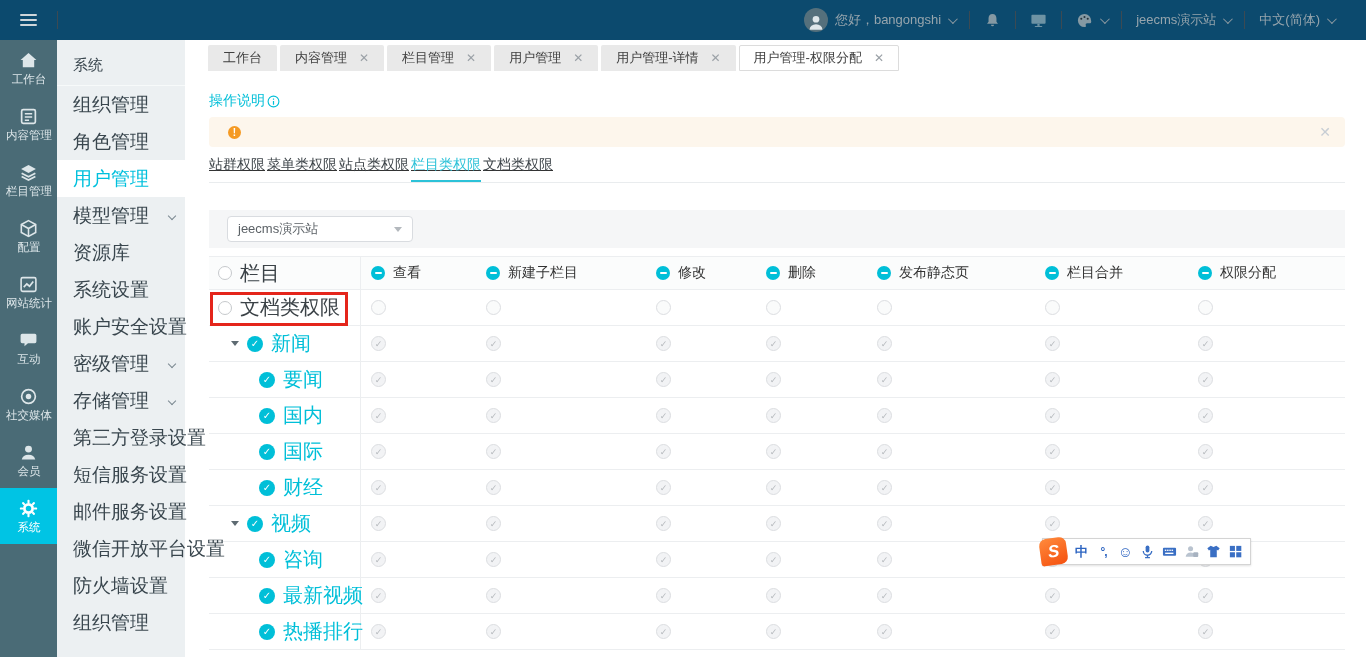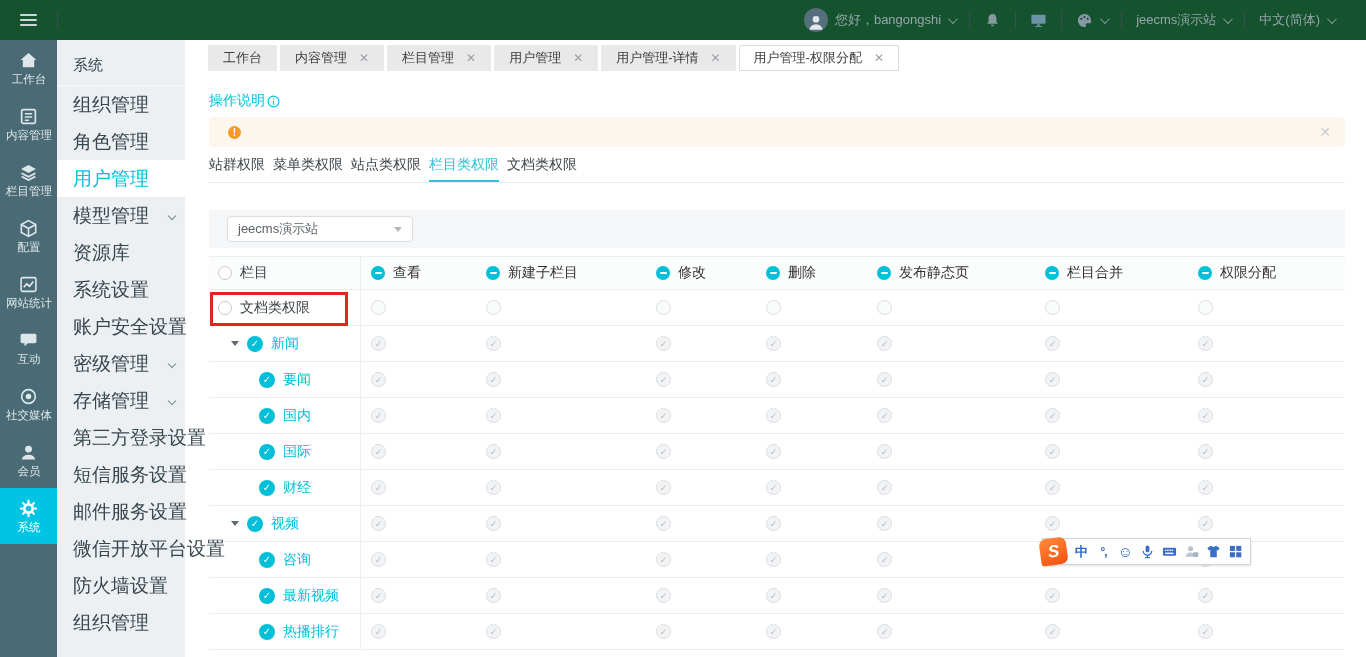--- a/index.html
+++ b/index.html
@@ -1,20 +1,20 @@
 <!DOCTYPE html>
 <html><head>
 <meta charset="utf-8">
 <style>
   * { margin:0; padding:0; box-sizing:border-box; }
   html,body { width:1366px; height:657px; overflow:hidden; }
   body { font-family:"Liberation Sans","DejaVu Sans",sans-serif; background:#fff; position:relative; color:#333; }
 
   
-  .topbar { position:absolute; left:0; top:0; width:1366px; height:40px; background:#14532d; display:flex; align-items:center; z-index:10; }
+  .topbar { position:absolute; left:0; top:0; width:1366px; height:40px; background:#0c4a6e; display:flex; align-items:center; z-index:10; }
   .hamburger { width:57px; height:40px; display:flex; align-items:center; justify-content:center; cursor:pointer; }
   .hamburger .bars { width:17px; }
   .hamburger .bars i { display:block; height:2px; background:#cfd6da; margin:3px 0; border-radius:1px; }
   .topbar-sep { width:1px; height:18px; background:#3c4a53; }
   .topbar-right { margin-left:auto; display:flex; align-items:center; height:100%; color:#97a5ad; font-size:13px; padding-right:18px; }
   .tb-group { display:flex; align-items:center; gap:7px; padding:0 14px; height:100%; cursor:pointer; }
   .avatar { width:24px; height:24px; border-radius:50%; background:#55707c; overflow:hidden; display:flex; align-items:flex-end; justify-content:center; }
   .avatar svg { width:20px; height:20px; }
   .chev { width:7px; height:7px; border-right:1.5px solid #8a98a0; border-bottom:1.5px solid #8a98a0; transform:rotate(45deg) translateY(-2px); display:inline-block; }
   .tb-icon { width:17px; height:17px; color:#8599a3; display:inline-flex; }
@@ -47,21 +47,21 @@
   .content { padding:0 21px 17px 24px; }
 
   .help-link { margin-top:21px; display:inline-flex; align-items:center; gap:2px; color:#00bfd8; font-size:14px; cursor:pointer; }
   .help-link .info-ic { width:13px; height:13px; display:inline-flex; }
   .help-link .info-ic svg { width:100%; height:100%; }
 
   .warnbar { margin-top:7px; height:30px; background:#fdf6ec; border-radius:4px; display:flex; align-items:center; padding:0 14px; position:relative; }
   .warn-ic { width:13px; height:13px; border-radius:50%; background:#f59a23; color:#fff; font-size:10px; font-weight:bold; display:flex; align-items:center; justify-content:center; margin-left:5px; }
   .warn-close { position:absolute; right:14px; color:#c7cdd4; font-size:14px; cursor:pointer; line-height:1; }
 
-  .subtabs { margin-top:9px; display:flex; gap:8px; border-bottom:1px solid #e9ecee; height:27px; }
+  .subtabs { margin-top:9px; display:flex; gap:2px; border-bottom:1px solid #e9ecee; height:27px;text-decoration:underline; }
   .subtab { font-size:14px; color:#3d4449; padding-bottom:9px; border-bottom:2px solid transparent; cursor:pointer; white-space:nowrap; }
   .subtab.active { color:#2cc2d8; border-bottom-color:#2cc2d8; }
 
   .toolbar { margin-top:27px; height:38px; background:#f5f6f7; display:flex; align-items:center; padding-left:18px; }
   .select { width:186px; height:26px; background:#fff; border:1px solid #d9dce0; border-radius:4px; display:flex; align-items:center; padding:0 10px; font-size:13px; color:#5b6166; cursor:pointer; }
   .select .caret { margin-left:auto; width:0; height:0; border-left:4.5px solid transparent; border-right:4.5px solid transparent; border-top:5.5px solid #b3b8bd; }
 
   
   .ptable { margin-top:8px; }
   .trow { display:grid; grid-template-columns:152px 115px 170px 110px 111px 168px 153px 1fr; border-bottom:1px solid #eceef0; background:#fff; }
@@ -69,21 +69,21 @@
   .trow.body-row { height:36px; }
   .tcell { display:flex; align-items:center; padding-left:10px; }
   .tree-cell { border-right:1px solid #eceef0; padding-left:9px; gap:8px; }
   .head .tcell { font-size:14px; color:#333; gap:8px; }
   .radio { width:14px; height:14px; border:1px solid #c6c9cc; border-radius:50%; background:#fff; flex:none; }
   .minus-badge { width:14px; height:14px; border-radius:50%; background:#00bfd8; display:flex; align-items:center; justify-content:center; flex:none; }
   .minus-badge i { width:7px; height:2px; background:#fff; border-radius:1px; }
   .check-badge { width:16px; height:16px; border-radius:50%; background:#00bfd8; color:#fff; font-size:10px; font-weight:bold; display:flex; align-items:center; justify-content:center; flex:none; }
   .cell-circle { width:15px; height:15px; border:1px solid #dcdee1; border-radius:50%; background:#fafbfb; color:#b4b8bc; font-size:9px; display:flex; align-items:center; justify-content:center; }
   .cell-circle.checked { background:#f2f3f5; }
-  .tree-label { font-size:14px; color:#3b4247; white-space:nowrap; }
+  .tree-label { font-size:20px; color:#3b4247; white-space:nowrap; }
   .tree-label.cyan { color:#00bfd8; }
   .expander { width:0; height:0; border-left:4.5px solid transparent; border-right:4.5px solid transparent; border-top:5.5px solid #5e6b72; flex:none; }
   .indent-1 { padding-left:22px; } .indent-2 { padding-left:50px; }
 
   
   .anno-box { position:absolute; left:210px; top:292px; width:138px; height:34px; border:3px solid #e4251b; z-index:50; pointer-events:none; }
 
   
   .ime { position:absolute; left:1042px; top:538px; height:27px; width:209px; background:#fff; border:1px solid #d4d4d4; box-shadow:0 1px 2px rgba(0,0,0,.12); display:flex; align-items:center; gap:5px; padding-left:30px; padding-right:6px; z-index:60; }
   .ime-logo { position:absolute; left:-3px; top:-1px; width:27px; height:27px; background:linear-gradient(160deg,#ff8a3c,#f5510f); border-radius:7px 7px 7px 3px; transform:rotate(-8deg); color:#fff; font-weight:bold; font-size:17px; font-style:italic; display:flex; align-items:center; justify-content:center; }

